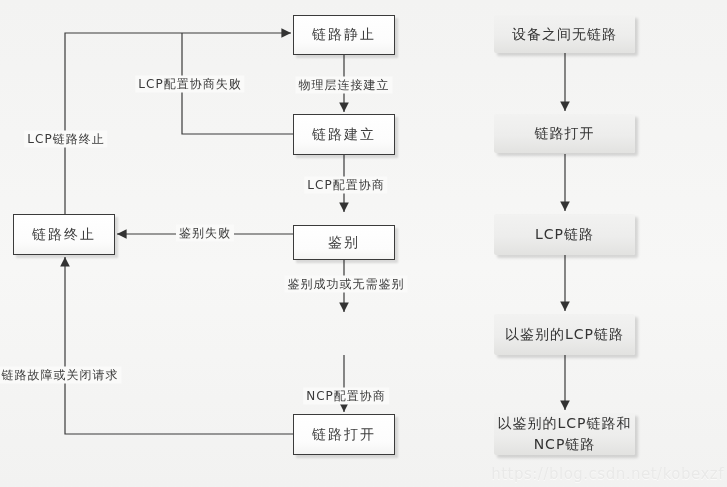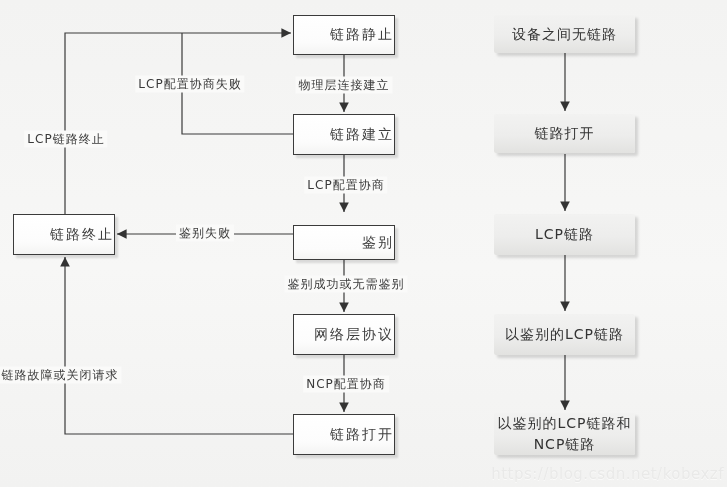--- a/index.html
+++ b/index.html
@@ -3,21 +3,21 @@
 <meta charset="utf-8">
 <style>
   html,body{margin:0;padding:0;background:#e9e9e9;}
   .stage{
     position:relative;width:727px;height:487px;overflow:hidden;
     background:linear-gradient(180deg,#f3f3f2 0%,#f7f7f6 55%,#f2f2f1 100%);
     font-family:"DejaVu Sans","Liberation Sans",sans-serif;
   }
   .wires{position:absolute;left:0;top:0;}
   .fnode{
-    position:absolute;display:flex;align-items:center;justify-content:flex-end;
+    position:absolute;display:flex;align-items:center;justify-content:center;
     background:linear-gradient(180deg,#ffffff,#fcfcfc 70%,#f4f4f3);
     border:1px solid #3b3b3b;
     box-shadow:3px 3px 2px rgba(0,0,0,0.12);
     font-size:14px;color:#3d3d3d;letter-spacing:2px;
     box-sizing:border-box;text-align:center;
   }
   .snode{
     position:absolute;display:flex;align-items:center;justify-content:center;
     background:linear-gradient(180deg,#f2f2f1 0%,#ededec 55%,#e2e2e0 100%);
     border-radius:2px;
@@ -67,37 +67,34 @@
 
   <div class="fnode" style="left:293px;top:15px;width:102px;height:40px">
     <span>链路静止</span>
   </div>
   <div class="fnode" style="left:293px;top:114px;width:102px;height:41px">
     <span>链路建立</span>
   </div>
   <div class="fnode" style="left:293px;top:225px;width:102px;height:35px">
     <span>鉴别</span>
   </div>
-  <div class="fnode" style="left:293px;top:314px;width:102px;height:41px">
-    <span>网络层协议</span>
-  </div>
   <div class="fnode" style="left:13px;top:214px;width:102px;height:41px">
     <span>链路终止</span>
   </div>
   <div class="fnode" style="left:293px;top:414px;width:102px;height:41px">
     <span>链路打开</span>
   </div>
 
   <span class="elabel" style="left:344px;top:85px">物理层连接建立</span>
   <span class="elabel" style="left:190px;top:84px">LCP配置协商失败</span>
   <span class="elabel" style="left:66px;top:139px">LCP链路终止</span>
   <span class="elabel" style="left:346px;top:185px">LCP配置协商</span>
   <span class="elabel" style="left:205px;top:233px">鉴别失败</span>
   <span class="elabel" style="left:346px;top:284px">鉴别成功或无需鉴别</span>
-  <span class="elabel" style="left:346px;top:384px">NCP配置协商</span>
+  <span class="elabel" style="left:346px;top:396px">NCP配置协商</span>
   <span class="elabel" style="left:60px;top:375px">链路故障或关闭请求</span>
 
   <div class="snode" style="left:494px;top:15px;width:141px;height:38px">
     <span>设备之间无链路</span>
   </div>
   <div class="snode" style="left:494px;top:114px;width:141px;height:39px">
     <span>链路打开</span>
   </div>
   <div class="snode" style="left:494px;top:214px;width:141px;height:41px">
     <span>LCP链路</span>

